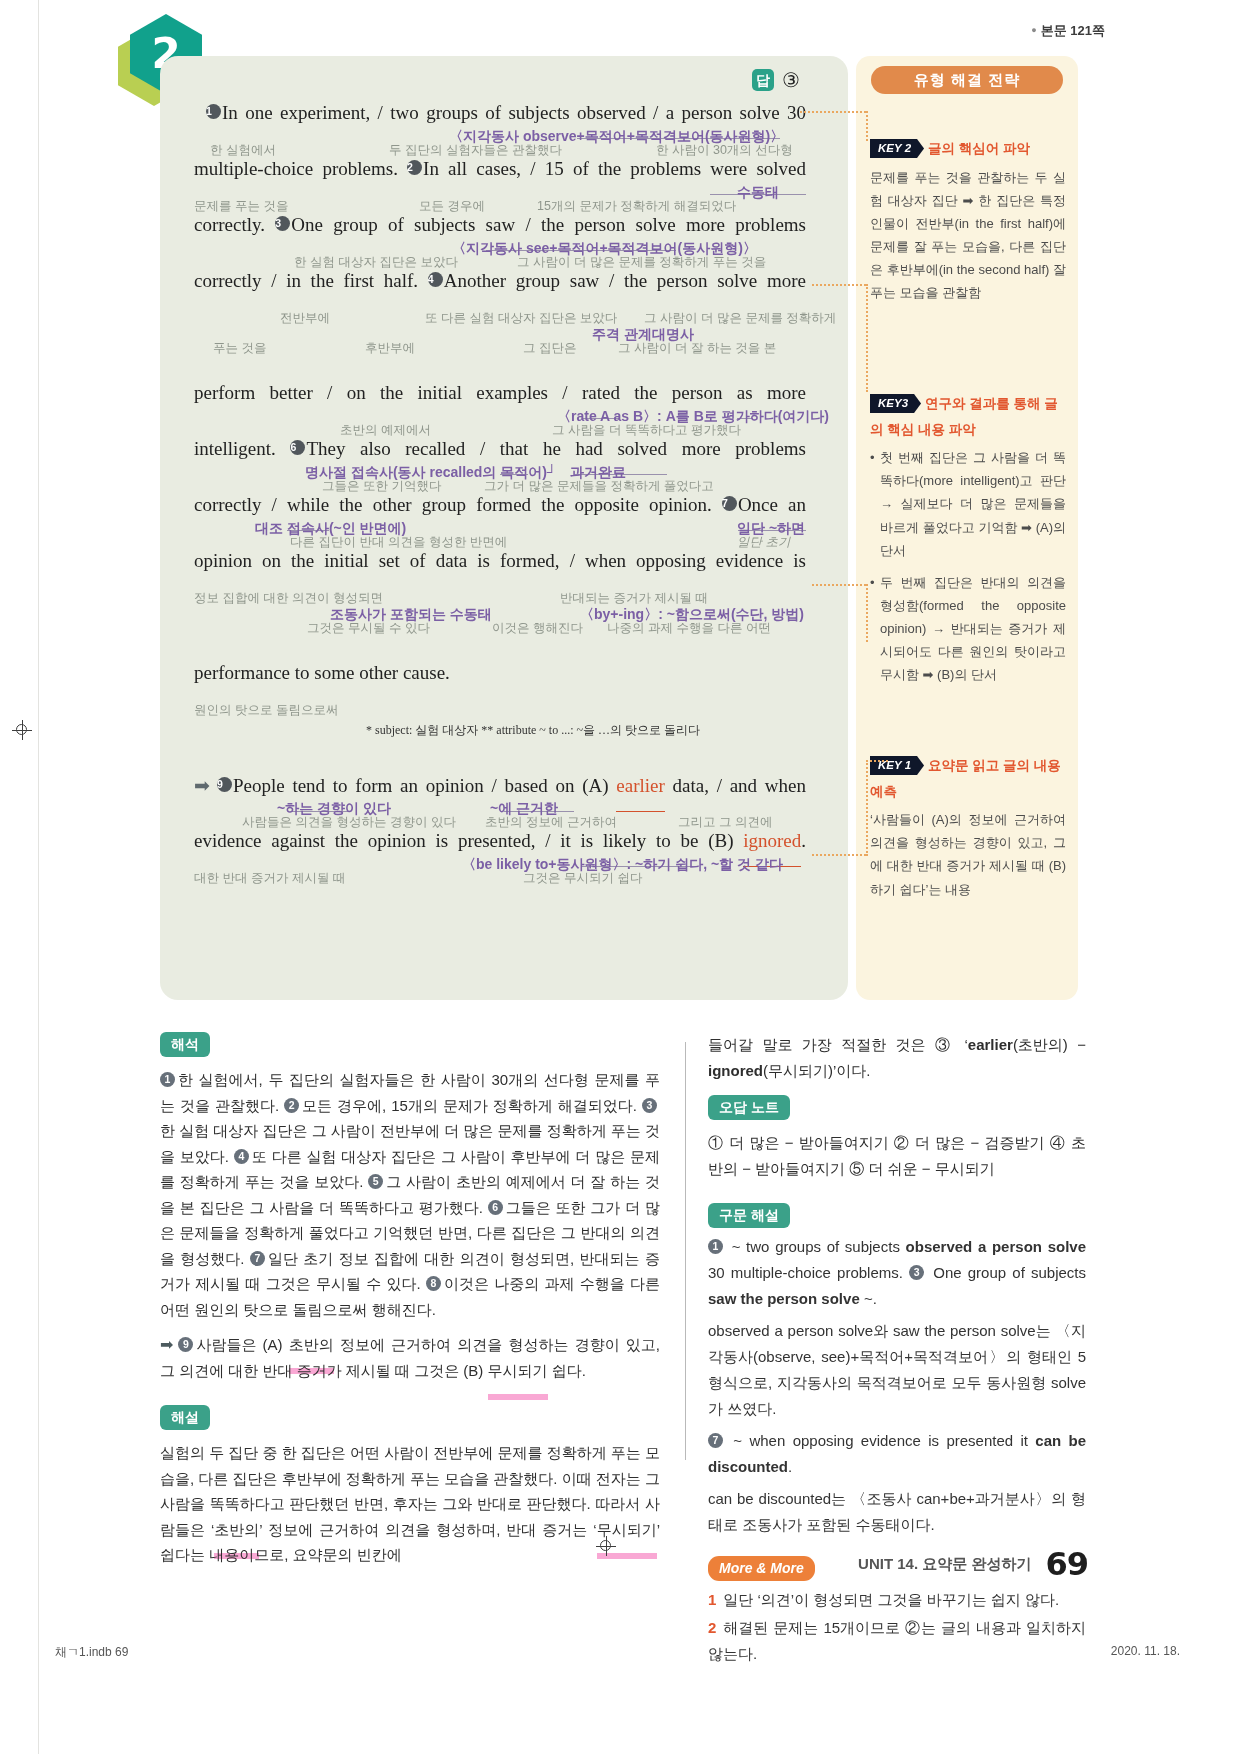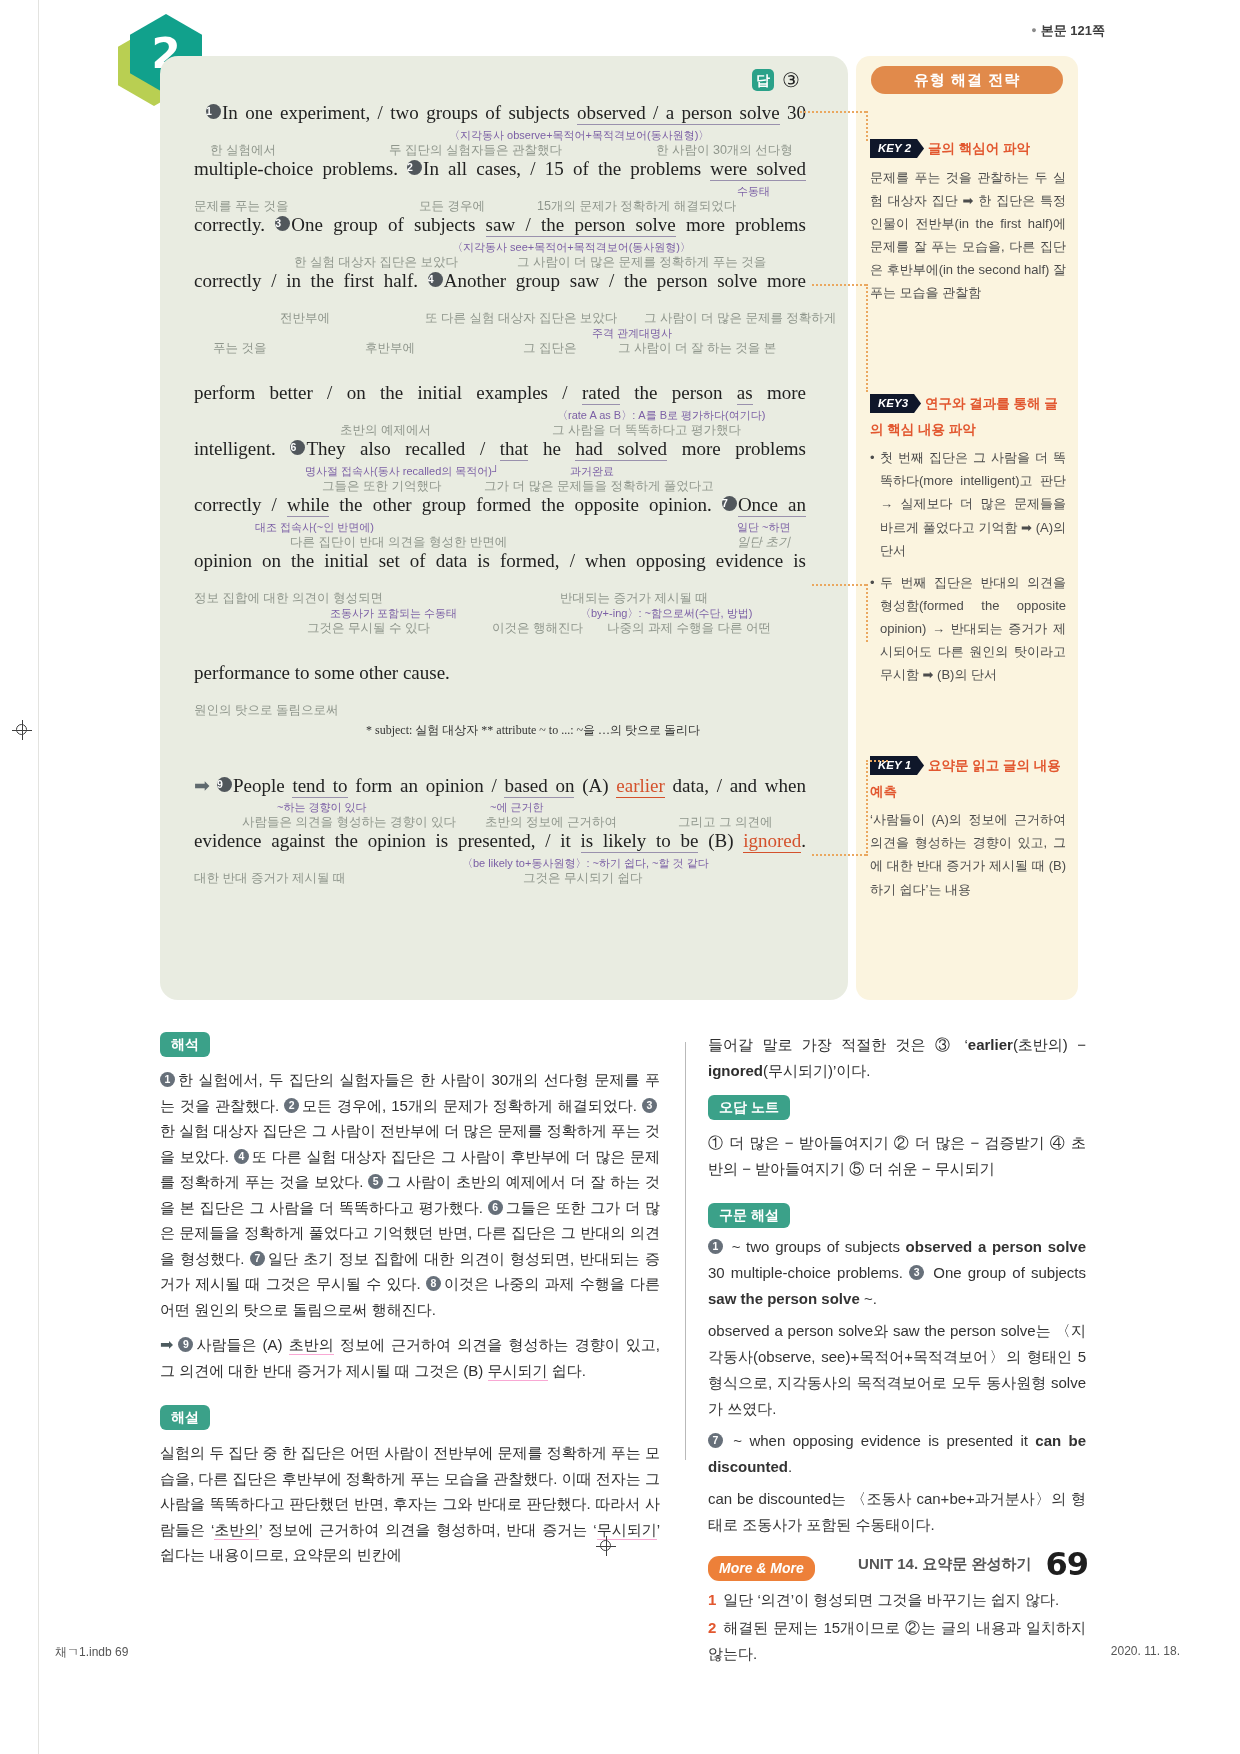--- a/index.html
+++ b/index.html
@@ -26,25 +26,25 @@
        font:700 14px/22px "Liberation Sans",sans-serif;text-align:center;vertical-align:middle;}
   .ansval{font-size:20px;color:#222;margin-left:8px;vertical-align:middle;}
 
   .pcontent{position:absolute;left:34px;top:46px;width:620px;}
   .pline{height:56px;}
   .pline.gap{margin-top:16px;}
   .pen{font-family:"Liberation Serif","DejaVu Serif",serif;font-size:19px;color:#222;height:26px;width:612px;}
   .pen.j{text-align:justify;text-align-last:justify;}
   .pen.indent{padding-left:12px;width:600px;}
   .psub{position:relative;height:30px;}
-  .pann{position:absolute;top:0;font-size:11px;color:#7b5fa5;white-space:nowrap;font-weight:400;}
+  .pann{position:absolute;top:0;font-size:14px;color:#7b5fa5;white-space:nowrap;font-weight:700;}
   .pgl{position:absolute;top:14px;font-size:12.5px;color:#8f968c;white-space:nowrap;}
   .pfoot{font-family:"Liberation Serif","DejaVu Serif",serif;font-size:12px;color:#333;
          padding-left:172px;height:40px;padding-top:4px;box-sizing:border-box;}
-  .u{border-bottom:1.5px solid #9a91ad;padding-bottom:1px;}
+  .u{border-bottom:1.5px solid #9a91ad;padding-bottom:15px;}
   .r{color:#d4512c;}
   .r.u{border-bottom-color:#d4512c;}
   .b{font-weight:700;}
   .cnum{display:inline-block;width:15px;height:15px;border-radius:50%;background:#51575c;color:#fff;
         font:700 10.5px/15px "Liberation Sans",sans-serif;text-align:center;vertical-align:4px;margin-right:1px;}
   .parrow{color:#5f6a6e;font-size:19px;margin-right:7px;font-family:"DejaVu Sans",sans-serif;}
 
   
   .strategy-panel{position:absolute;left:856px;top:56px;width:222px;height:944px;background:#fbf4df;border-radius:14px;}
   .pill{position:absolute;top:10px;left:15px;width:192px;height:28px;background:#e18a4b;border-radius:15px;
@@ -68,21 +68,21 @@
   .col-left{position:absolute;left:160px;top:1030px;width:500px;}
   .col-right{position:absolute;left:708px;top:1030px;width:378px;}
   .divider{position:absolute;left:685px;top:1042px;width:1px;height:418px;background:#b9b9b9;}
   .badge{display:inline-block;background:#3ba189;color:#fff;font:700 14px/25px "Liberation Sans",sans-serif;
          padding:0 11px;border-radius:6px;margin:2px 0 4px;}
   .badge.mt{margin-top:12px;}
   .badge-orange{background:#ed8039;font-style:italic;border-radius:11px;}
   .ko-p{font-size:15px;line-height:25.5px;color:#2e2e2e;text-align:justify;margin:6px 0 10px;}
   .ko-p .cnum{background:#67707a;vertical-align:2px;margin-right:3px;}
   .ko-p .parrow{font-size:16px;color:#4c5a5e;margin-right:5px;}
-  .ko-p .u{border-bottom:1px solid #f9a8d4;}
+  .ko-p .u{border-bottom:6px solid #f9a8d4;}
   .syn-item{font-size:15px;line-height:26px;color:#333;text-align:justify;margin:2px 0 6px;}
   .syn-item .cnum{background:#67707a;vertical-align:2px;margin-right:3px;}
   .mm-line{font-size:15px;line-height:26px;color:#333;text-align:justify;}
   .mm-num{color:#e2572f;font-weight:700;margin-right:7px;}
 
   
   .footer{position:absolute;top:1548px;right:152px;}
   .funit{font-weight:700;color:#555;font-size:15px;margin-right:14px;vertical-align:6px;}
   .fpage{font:700 32px/1 "DejaVu Sans",sans-serif;color:#1e1e1e;letter-spacing:-1px;}
 

